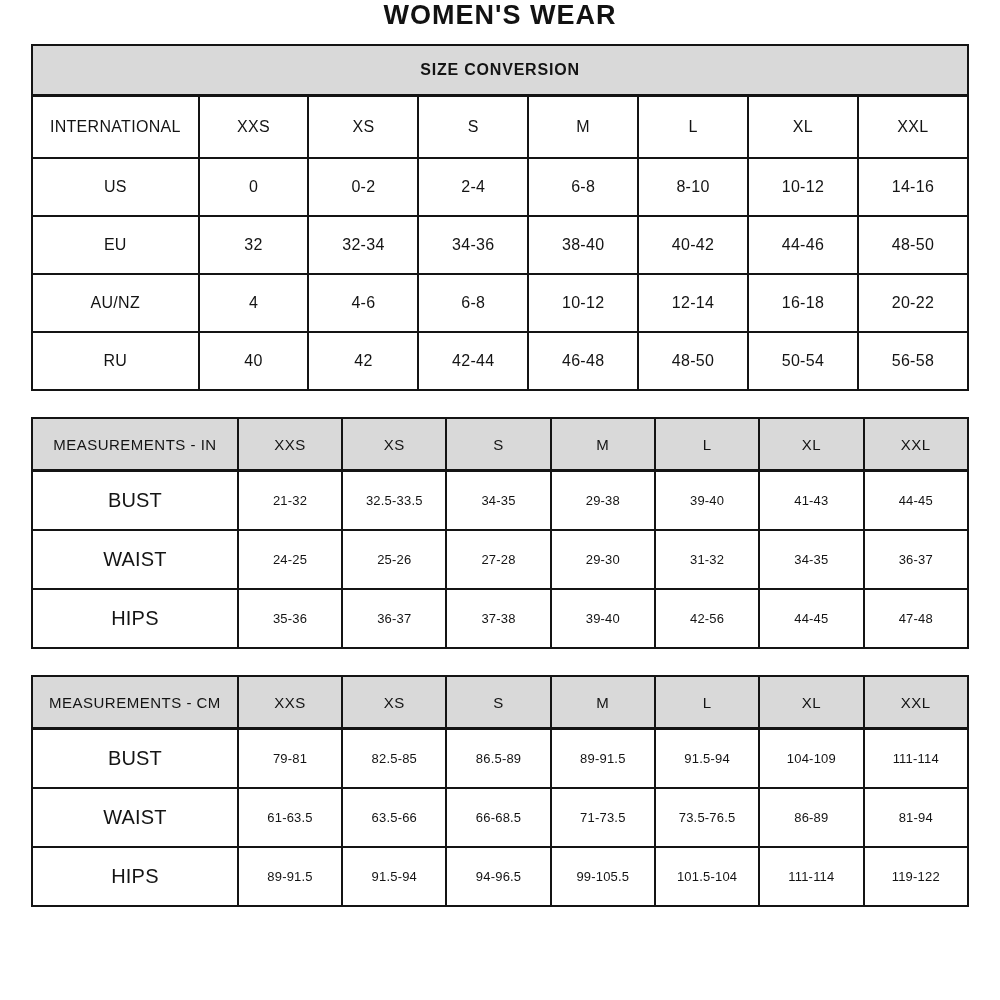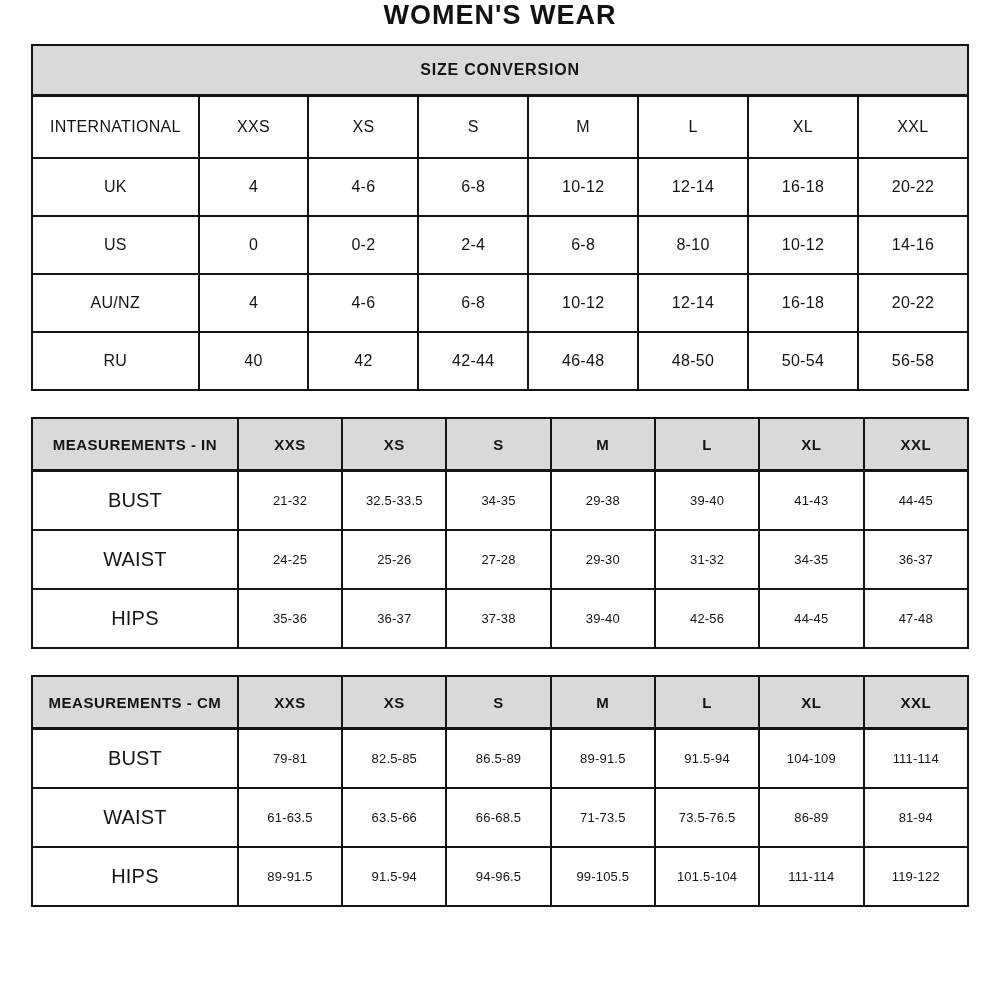--- a/index.html
+++ b/index.html
@@ -27,21 +27,21 @@
   .conv td { font-size: 16px; height: 56px; letter-spacing: .3px; }
   .conv .title-row td {
     height: 48px; background: #d9d9d9; font-weight: 700; font-size: 16px;
     letter-spacing: .8px; border-bottom: 3px solid #141414;
   }
   .conv .head-row td { height: 60px; text-align: center; }
 
   
   .meas td { font-size: 13px; height: 57px; letter-spacing: .2px; }
   .meas .head-row td {
-    height: 50px; background: #d9d9d9; font-weight: 700; font-size: 15px;
+    height: 50px; background: #d9d9d9; font-weight: 400; font-size: 15px;
     letter-spacing: .5px; border-bottom: 3px solid #141414;
   }
   .meas td.row-label { font-size: 20px; }
 </style>
 </head>
 <body>
 
 <div class="sheet">
 
   <h1 class="page-title">WOMEN'S WEAR</h1>
@@ -65,38 +65,38 @@
       <td>INTERNATIONAL</td>
       <td>XXS</td>
       <td>XS</td>
       <td>S</td>
       <td>M</td>
       <td>L</td>
       <td>XL</td>
       <td>XXL</td>
     </tr>
     <tr>
-      <td class="row-label">UK</td>
-      <td>4</td>
-      <td>4-6</td>
-      <td>6-8</td>
-      <td>10-12</td>
-      <td>12-14</td>
-      <td>16-18</td>
-      <td>20-22</td>
-    </tr>
-    <tr>
       <td class="row-label">US</td>
       <td>0</td>
       <td>0-2</td>
       <td>2-4</td>
       <td>6-8</td>
       <td>8-10</td>
       <td>10-12</td>
       <td>14-16</td>
+    </tr>
+    <tr>
+      <td class="row-label">EU</td>
+      <td>32</td>
+      <td>32-34</td>
+      <td>34-36</td>
+      <td>38-40</td>
+      <td>40-42</td>
+      <td>44-46</td>
+      <td>48-50</td>
     </tr>
     <tr>
       <td class="row-label">AU/NZ</td>
       <td>4</td>
       <td>4-6</td>
       <td>6-8</td>
       <td>10-12</td>
       <td>12-14</td>
       <td>16-18</td>
       <td>20-22</td>

